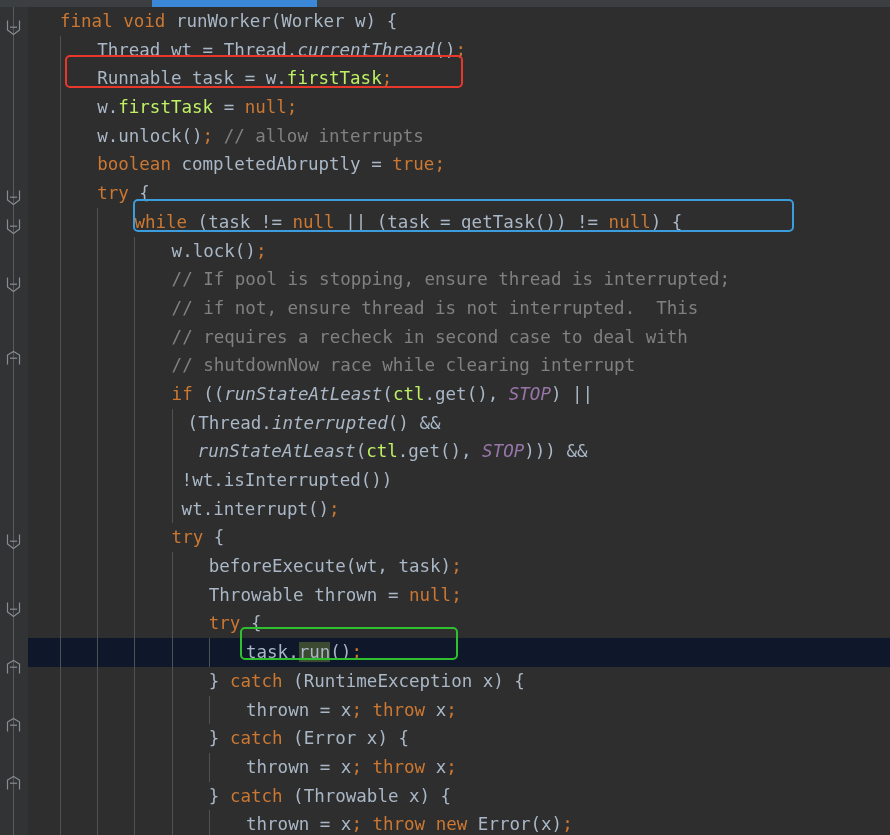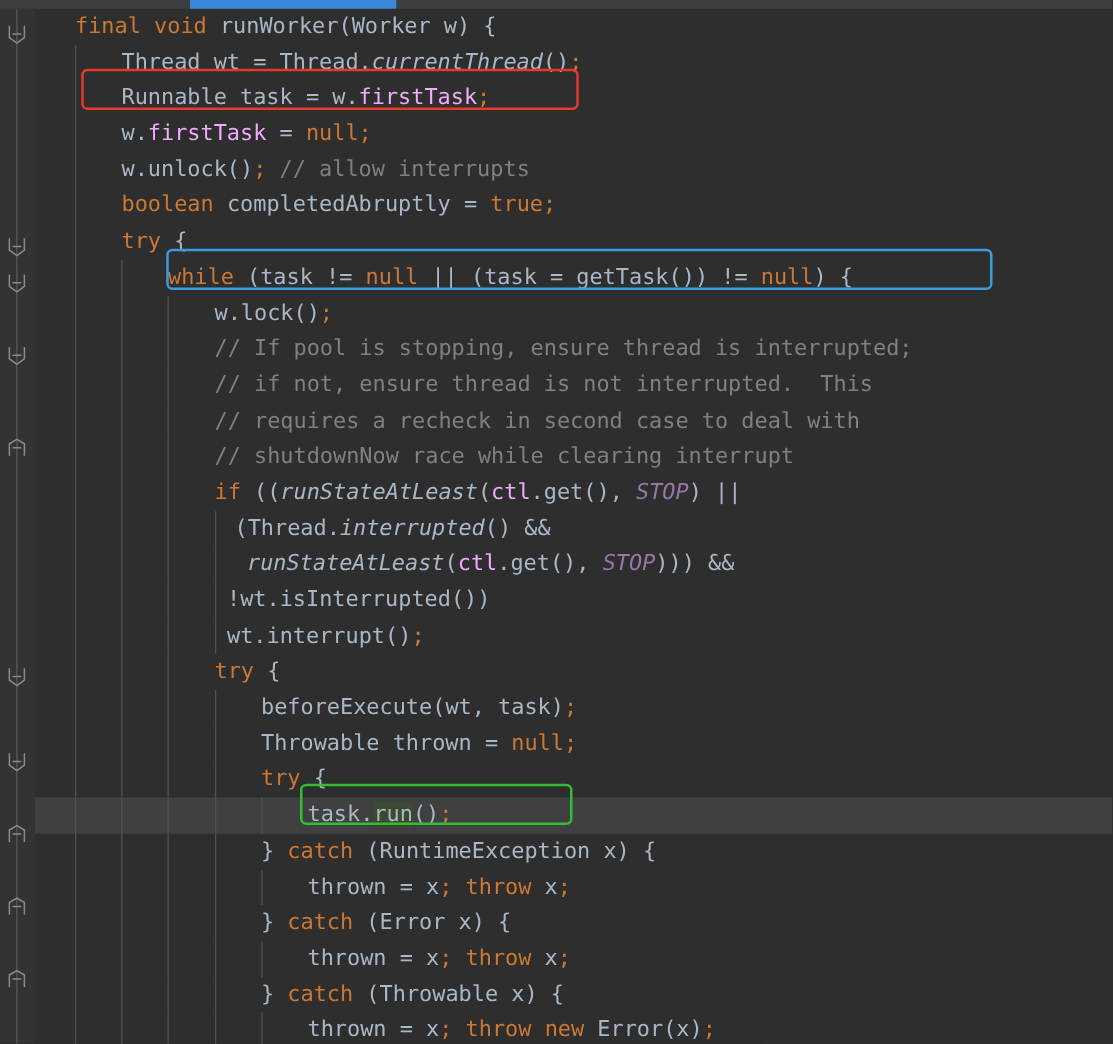--- a/index.html
+++ b/index.html
@@ -50,34 +50,34 @@
     white-space:pre;
     letter-spacing:0px;
   }
   .line{
     position:relative;
     height:28.7px;
     padding-left:32px;
   }
   
   .line.current{
-    background:#404040;
+    background:#0f172a;
   }
 
   
   .guide{
     position:absolute;top:0;width:1px;height:28.7px;
     background:#4f5254;
   }
 
   
   .kw{color:#cc7832;}
   .txt{color:#a9b7c6;}
   .cmt{color:#808080;}
-  .fld{color:#f0abfc;}
+  .fld{color:#bef264;}
   .cnst{color:#9876aa;font-style:italic;}
   .stat{font-style:italic;}
   .punc{color:#a9b7c6;}
   .under{text-underline-offset:3px;}
   .semi{color:#cc7832;}
   .hl-run{background:#3c4a32;}
 
   
   .anno{
     position:absolute;

